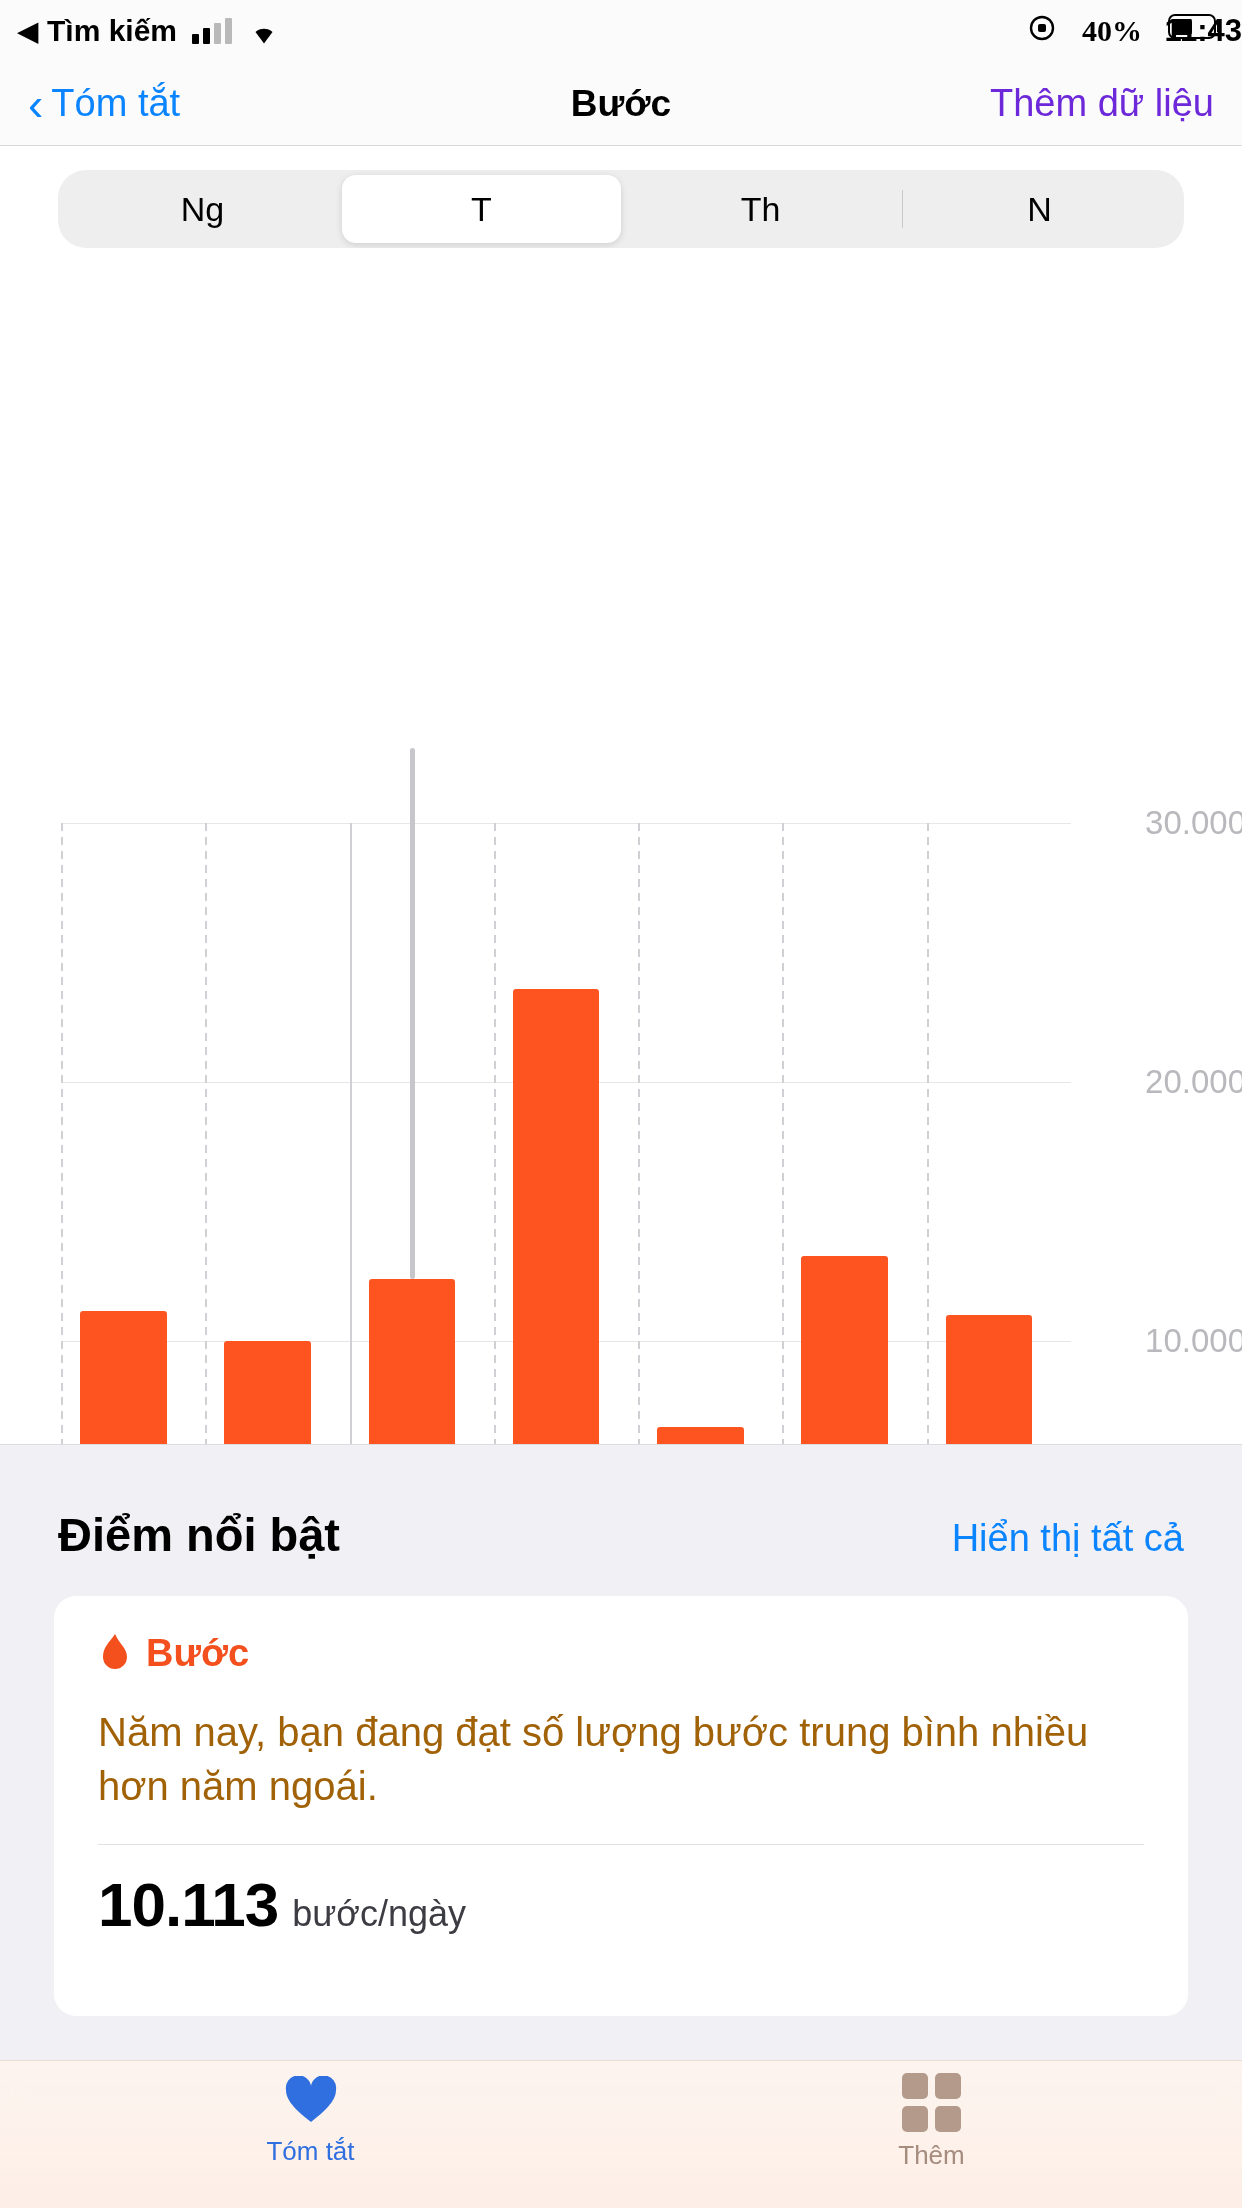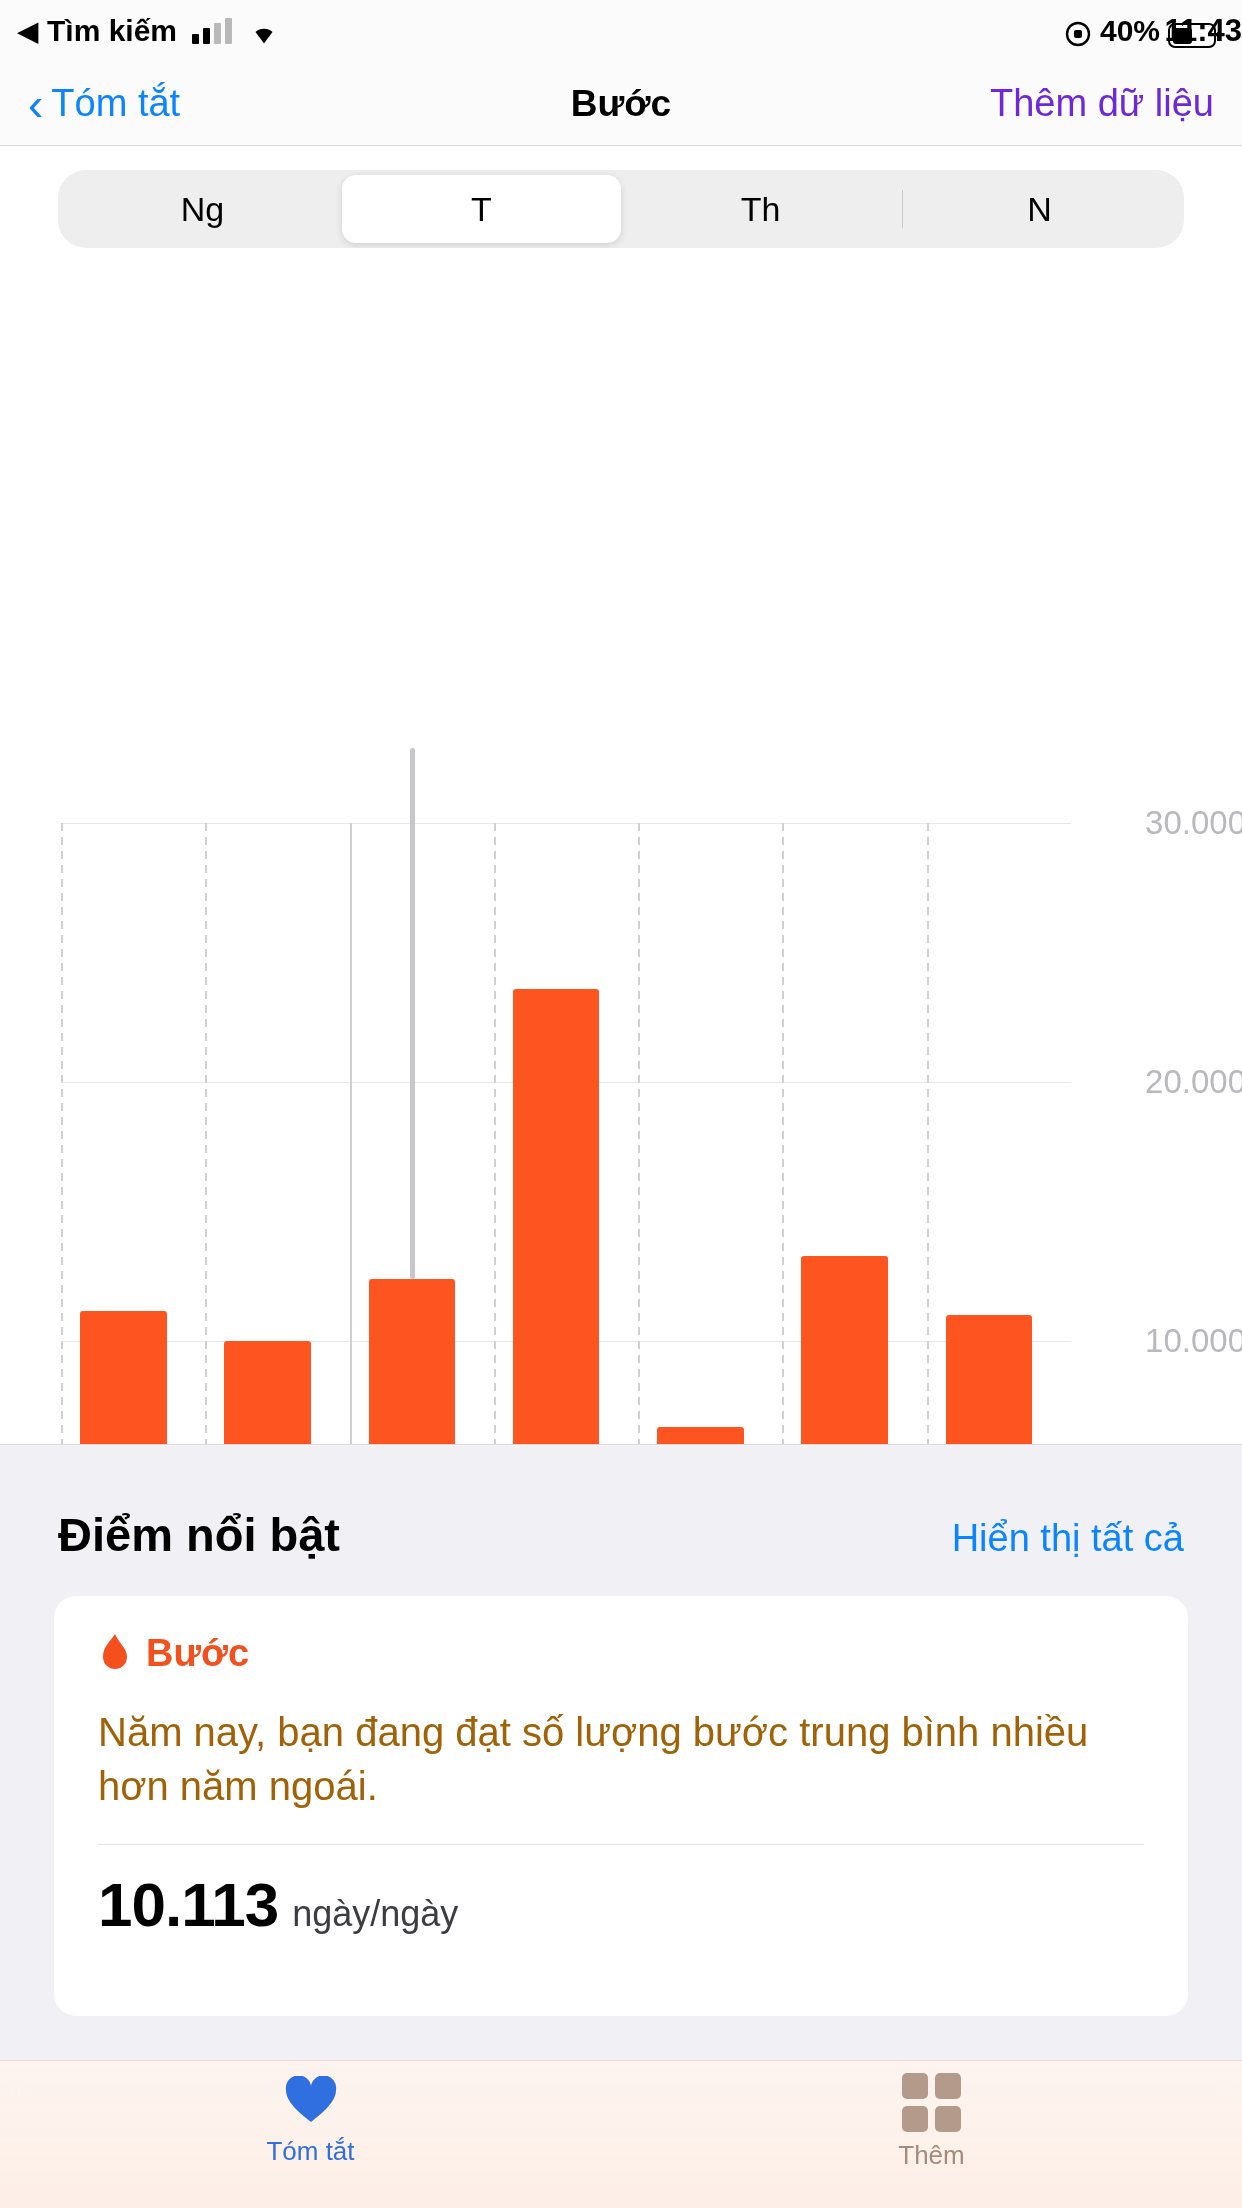--- a/index.html
+++ b/index.html
@@ -19,21 +19,21 @@
     font-size:30px; font-weight:600; color:#000;
   }
   #status-left { display:flex; align-items:center; gap:9px; flex:1; }
   .back-tri { font-size:26px; line-height:1; }
   #signal { display:flex; align-items:flex-end; gap:4px; height:26px; margin-left:6px; }
   #signal i { display:block; width:7px; background:#000; border-radius:1px; }
   #signal i.b1 { height:10px; } #signal i.b2 { height:16px; }
   #signal i.b3 { height:21px; background:#b9b9b9; } #signal i.b4 { height:26px; background:#b9b9b9; }
   #wifi { margin-left:6px; position:relative; width:34px; height:26px; }
   #status-center { position:absolute; left:0; right:0; text-align:right; font-size:31px; font-weight:600; pointer-events:none; }
-  #status-right { display:flex; align-items:flex-end; gap:8px; justify-content:flex-end; flex:1; }
+  #status-right { display:flex; align-items:flex-start; gap:26px; justify-content:flex-end; flex:1;font-family:Liberation Serif, serif; }
   .lock-ico { width:28px; height:28px; }
   #battery { width:48px; height:25px; border:2.5px solid #000; border-radius:7px; position:relative; }
   #battery:after { content:""; position:absolute; right:-7px; top:7px; width:4px; height:9px; background:#000; border-radius:0 2px 2px 0; }
   #battery span { position:absolute; left:2.5px; top:2.5px; bottom:2.5px; width:45%; background:#000; border-radius:3px; display:block; }
 
   
   #nav-bar {
     height:84px; background:#fbfbfb; display:flex; align-items:center;
     padding:0 28px; position:relative; border-bottom:1px solid #d8d8d8;
   }
@@ -231,21 +231,21 @@
         <svg width="34" height="42" viewBox="0 0 34 42">
             <path d="M17 1 C11 10 5 14 5 24 a12 12 0 0 0 24 0 C29 15 22 12 17 1 Z" fill="#f4501e"></path>
           </svg>
       </span>
       <span id="hl-cat-name">Bước</span>
     </div>
     <div id="hl-body">Năm nay, bạn đang đạt số lượng bước trung bình nhiều hơn năm ngoái.</div>
     <div id="hl-sep"></div>
     <div id="hl-stat">
       <span id="hl-stat-num">10.113</span>
-      <span id="hl-stat-unit">ngày/ngày</span>
+      <span id="hl-stat-unit">bước/ngày</span>
     </div>
   </div>
 </div>
 
 <div id="tab-bar">
   <div class="tab active">
     <span>
       <svg width="54" height="48" viewBox="0 0 54 48">
           <path d="M27 46 C6 30 2 21 2 14 A12.5 12.5 0 0 1 27 10 A12.5 12.5 0 0 1 52 14 C52 21 48 30 27 46 Z" fill="#2f6fe0"></path>
         </svg>

